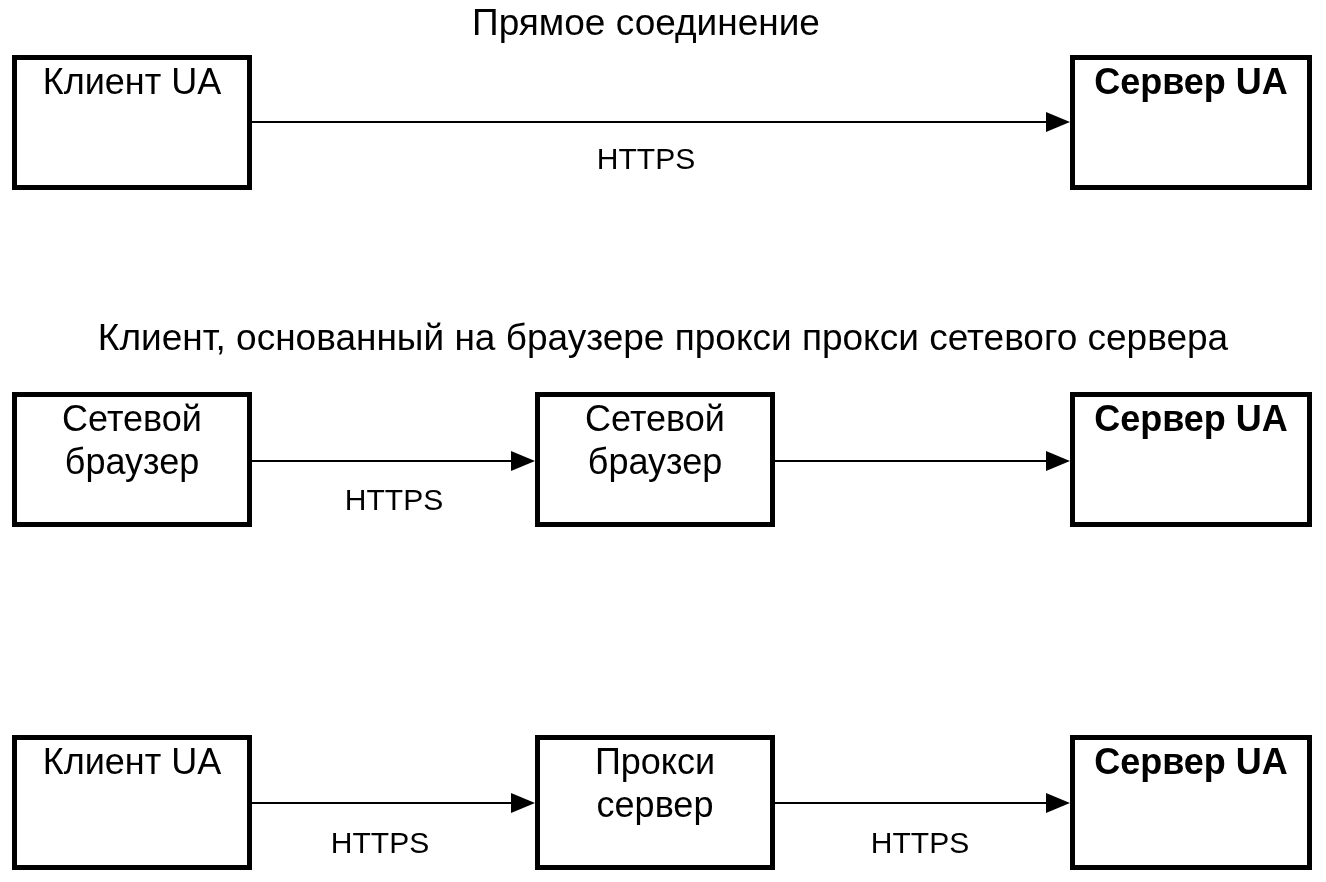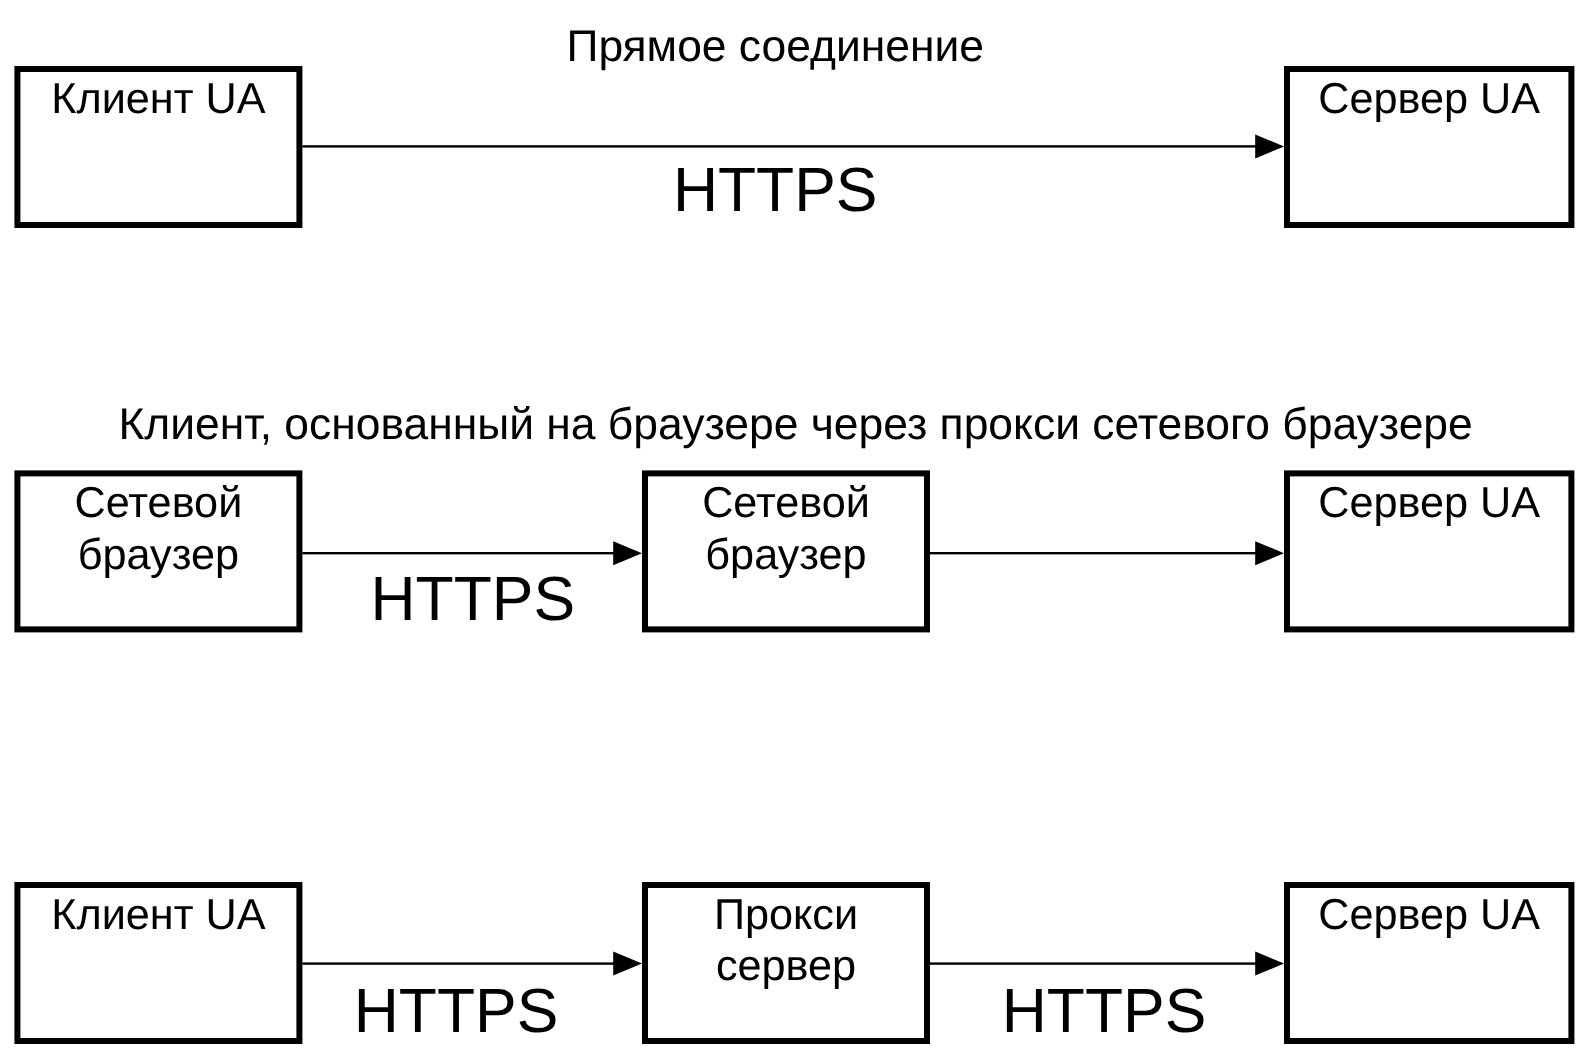--- a/index.html
+++ b/index.html
@@ -18,21 +18,20 @@
   }
   
   .section-title {
     position: absolute;
     transform: translateX(-50%);
     white-space: pre;
     font-size: 37px;
     line-height: 42px;
     color: #000000;
     text-align: center;
-    margin-top: 16px;
   }
   .t1 { left: 646px; top: 2px; }
   .t2 { left: 663px; top: 317px; }
   .t3 { left: 625px; top: 660px; }
 
   
   .node {
     position: absolute;
     width: 240px;
     height: 135px;
@@ -42,21 +41,21 @@
     display: flex;
     align-items: flex-start;
     justify-content: center;
     text-align: center;
     font-size: 36px;
     line-height: 43px;
     padding: 0 8px;
   }
   .col-l { left: 12px; }
   .col-m { left: 535px; }
-  .col-r { left: 1070px; width: 242px; }
+  .col-r { left: 1070px; width: 242px; font-weight: bold; }
   .row-1 { top: 55px; }
   .row-2 { top: 392px; }
   .row-3 { top: 735px; }
 
   
   .arrow {
     position: absolute;
     height: 20px;
   }
   .arrow .shaft {
@@ -80,21 +79,21 @@
   .a1  { left: 252px; top: 112px; width: 818px; }
   .a2a { left: 252px; top: 451px; width: 283px; }
   .a2b { left: 775px; top: 451px; width: 295px; }
   .a3a { left: 252px; top: 793px; width: 283px; }
   .a3b { left: 775px; top: 793px; width: 295px; }
 
   
   .conn-label {
     position: absolute;
     transform: translateX(-50%);
-    font-size: 52px;
+    font-size: 30px;
     line-height: 46px;
     white-space: pre;
     color: #000000;
     text-align: right;
   }
   .c1  { left: 646px; top: 136px; }
   .c2a { left: 394px; top: 477px; }
   .c2b { left: 903px; top: 477px; }
   .c3a { left: 380px; top: 820px; }
   .c3b { left: 920px; top: 820px; }
@@ -114,21 +113,21 @@
     <div class="shaft"></div>
     <div class="head"></div>
   </div>
 
   <div class="conn-label c1">HTTPS</div>
 
   <div class="node col-r row-1">
     <span>Сервер UA</span>
   </div>
 
-  <div class="section-title t2">Клиент, основанный на браузере через прокси сетевого браузере</div>
+  <div class="section-title t2">Клиент, основанный на браузере прокси прокси сетевого сервера</div>
 
   <div class="node col-l row-2">
     <span>Сетевой браузер</span>
   </div>
 
   <div class="arrow a2a">
     <div class="shaft"></div>
     <div class="head"></div>
   </div>
 

